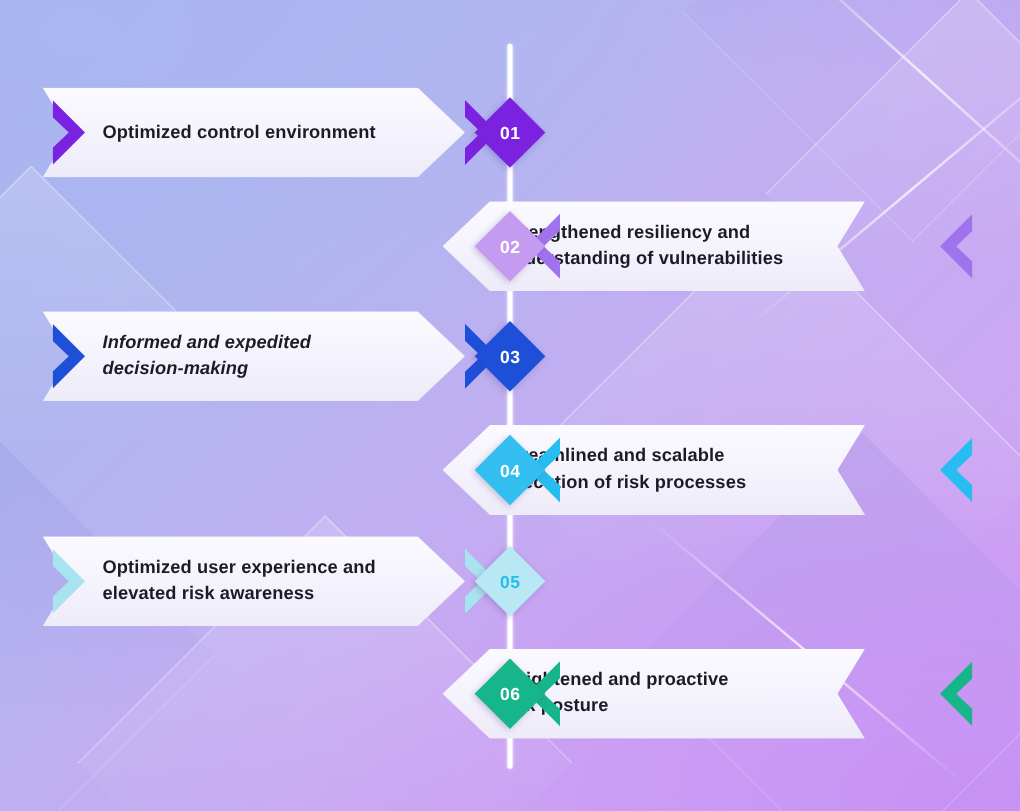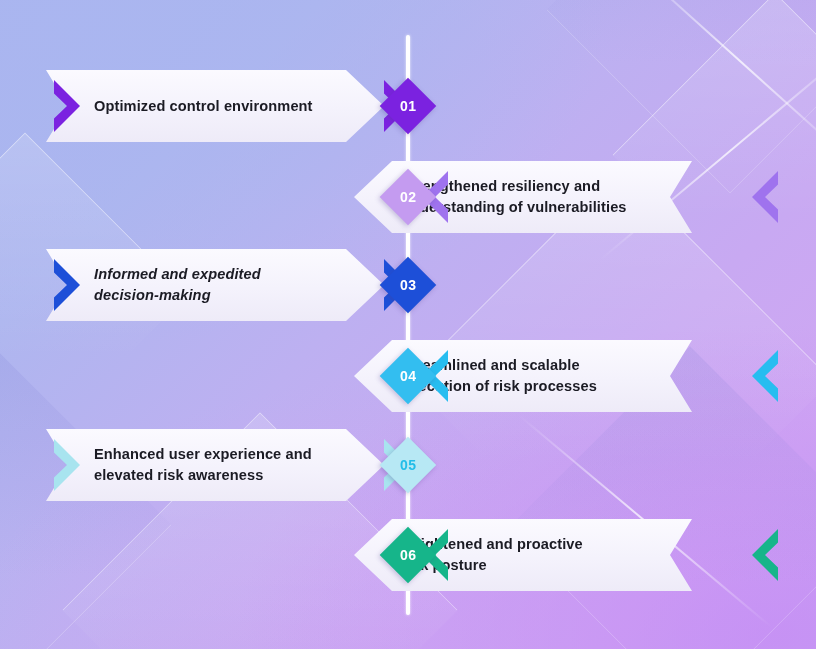--- a/index.html
+++ b/index.html
@@ -33,21 +33,21 @@
 
   
   .spine{
     position:absolute;left:408px;top:35px;width:4px;height:580px;
     margin-left:-2px;background:#ffffff;border-radius:2px;
     box-shadow:0 0 3px rgba(255,255,255,.8);
   }
 
   
   .row{position:absolute;height:72px;display:flex;align-items:center;}
-  .row.left{left:46px;width:378px;justify-content:flex-start;}
+  .row.left{left:34px;width:378px;justify-content:flex-start;}
   .row.right{left:408px;width:378px;justify-content:flex-end;}
 
   .card{
     position:absolute;top:0;height:72px;width:338px;
     background:linear-gradient(180deg,#fbfaff 0%,#f4f2fc 55%,#eeebf8 100%);
     box-shadow:0 3px 8px rgba(90,70,150,.16);
     display:flex;align-items:center;
   }
   
   .row.left .card{
@@ -157,21 +157,21 @@
 execution of risk processes</div>
         </div>
         <div class="chev lf chev-lead" style="background: rgb(39, 189, 240);"></div>
         <div class="chev lf chev-tail" style="background: rgb(39, 189, 240);"></div>
       </div>
       <div class="dia" style="top: 376px; background: rgb(51, 190, 240);">
         <span style="color: rgb(255, 255, 255);">04</span>
       </div>
       <div class="row left" style="top: 429px;">
         <div class="card">
-          <div class="label">Enhanced  user experience and
+          <div class="label">Optimized  user experience and
 elevated risk awareness</div>
         </div>
         <div class="chev r chev-lead" style="background: rgb(168, 228, 239);"></div>
         <div class="chev r chev-tail" style="background: rgb(168, 228, 239);"></div>
       </div>
       <div class="dia" style="top: 465px; background: rgb(183, 232, 244);">
         <span style="color: rgb(35, 189, 232);">05</span>
       </div>
       <div class="row right" style="top: 519px;">
         <div class="card">

